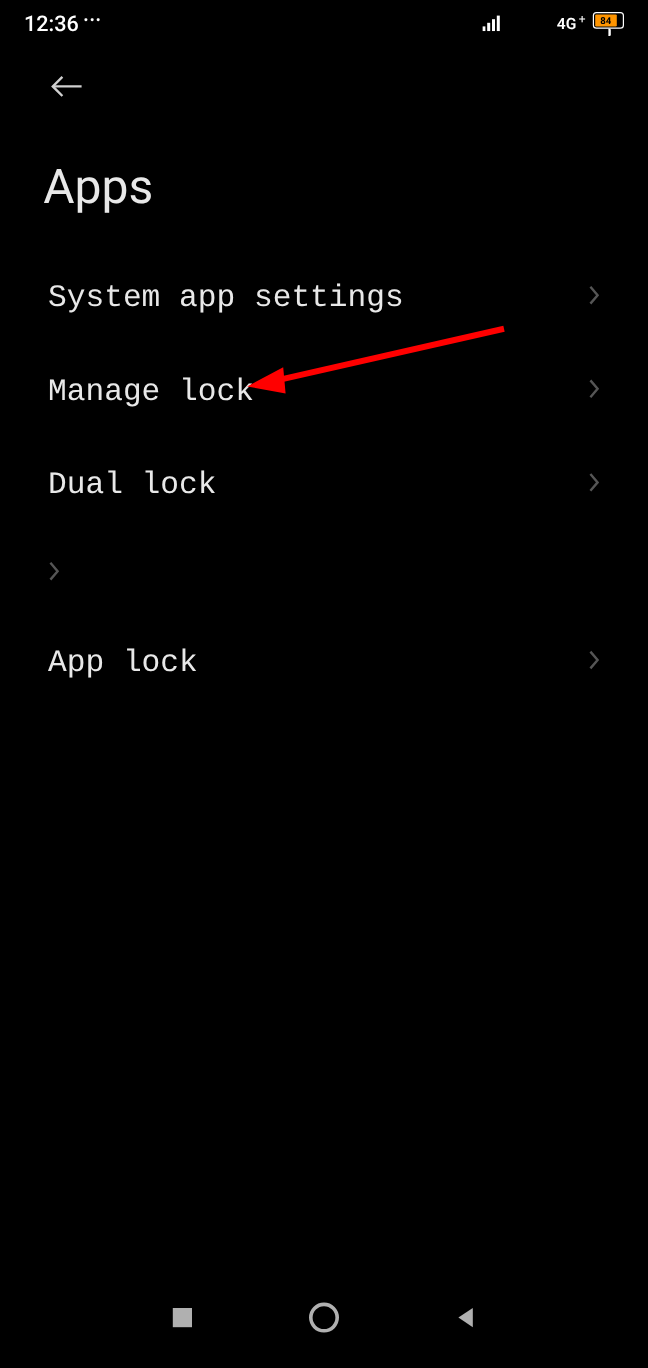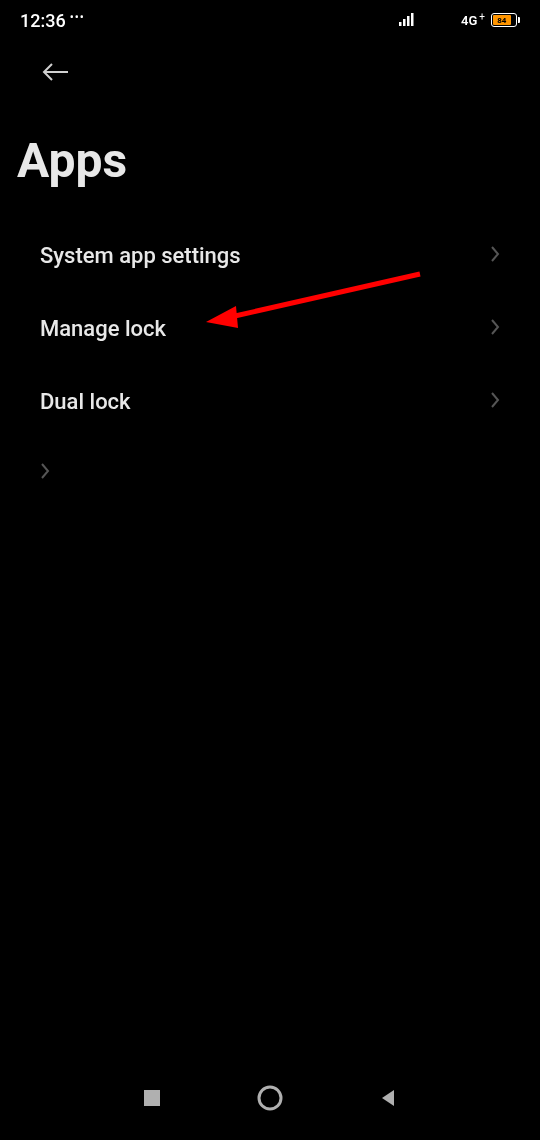--- a/index.html
+++ b/index.html
@@ -49,20 +49,21 @@
     .network-label {
       font-size: 13px;
       font-weight: 600;
       color: #ffffff;
       margin-left: 40px;
     }
     .battery {
       display: flex;
       align-items: center;
       position: relative;
+      flex-direction: column;
     }
     .battery-body {
       width: 26px;
       height: 14px;
       border: 1.5px solid #ffffff;
       border-radius: 3px;
       position: relative;
       display: flex;
       align-items: center;
       padding: 1px;
@@ -90,39 +91,40 @@
     }
     .header {
       padding: 20px 40px 0;
     }
     .back-button {
       color: #d0d0d0;
       display: inline-block;
       cursor: pointer;
     }
     .page-title {
-      font-size: 48px;
-      font-weight: 700;
+      font-size: 40px;
+      font-weight: 400;
       color: #e8e8e8;
-      padding: 44px 17px 30px;
+      padding: 44px 36px 30px;
     }
     .settings-list {
       padding: 0 40px;
     }
     .settings-item {
       display: flex;
       justify-content: space-between;
       align-items: center;
       padding: 24px 0;
       cursor: pointer;
     }
     .settings-label {
-      font-size: 22px;
+      font-size: 26px;
       font-weight: 500;
       color: #e8e8e8;
+      font-family: Liberation Mono, monospace;
     }
     .chevron {
       color: #555555;
     }
     .nav-bar {
       position: absolute;
       bottom: 15px;
       left: 0;
       right: 0;
       display: flex;
@@ -208,20 +210,28 @@
         </svg>
     </span>
   </div>
   <div class="settings-item">
     <span class="chevron">
       <svg width="10" height="18" viewBox="0 0 10 18">
           <polyline points="2,2 8,9 2,16" stroke="#555" stroke-width="2" fill="none"></polyline>
         </svg>
     </span>
   </div>
+  <div class="settings-item">
+    <span class="settings-label">App lock</span>
+    <span class="chevron">
+      <svg width="10" height="18" viewBox="0 0 10 18">
+          <polyline points="2,2 8,9 2,16" stroke="#555" stroke-width="2" fill="none"></polyline>
+        </svg>
+    </span>
+  </div>
 </div>
 
 <div class="arrow-annotation">
   <svg width="230" height="70" viewBox="0 0 230 70">
     <line x1="218" y1="8" x2="24" y2="52" stroke="#ff0000" stroke-width="5"></line>
     <polygon points="4,56 34,40 36,62" fill="#ff0000"></polygon>
   </svg>
 </div>
 
 <div class="nav-bar">

